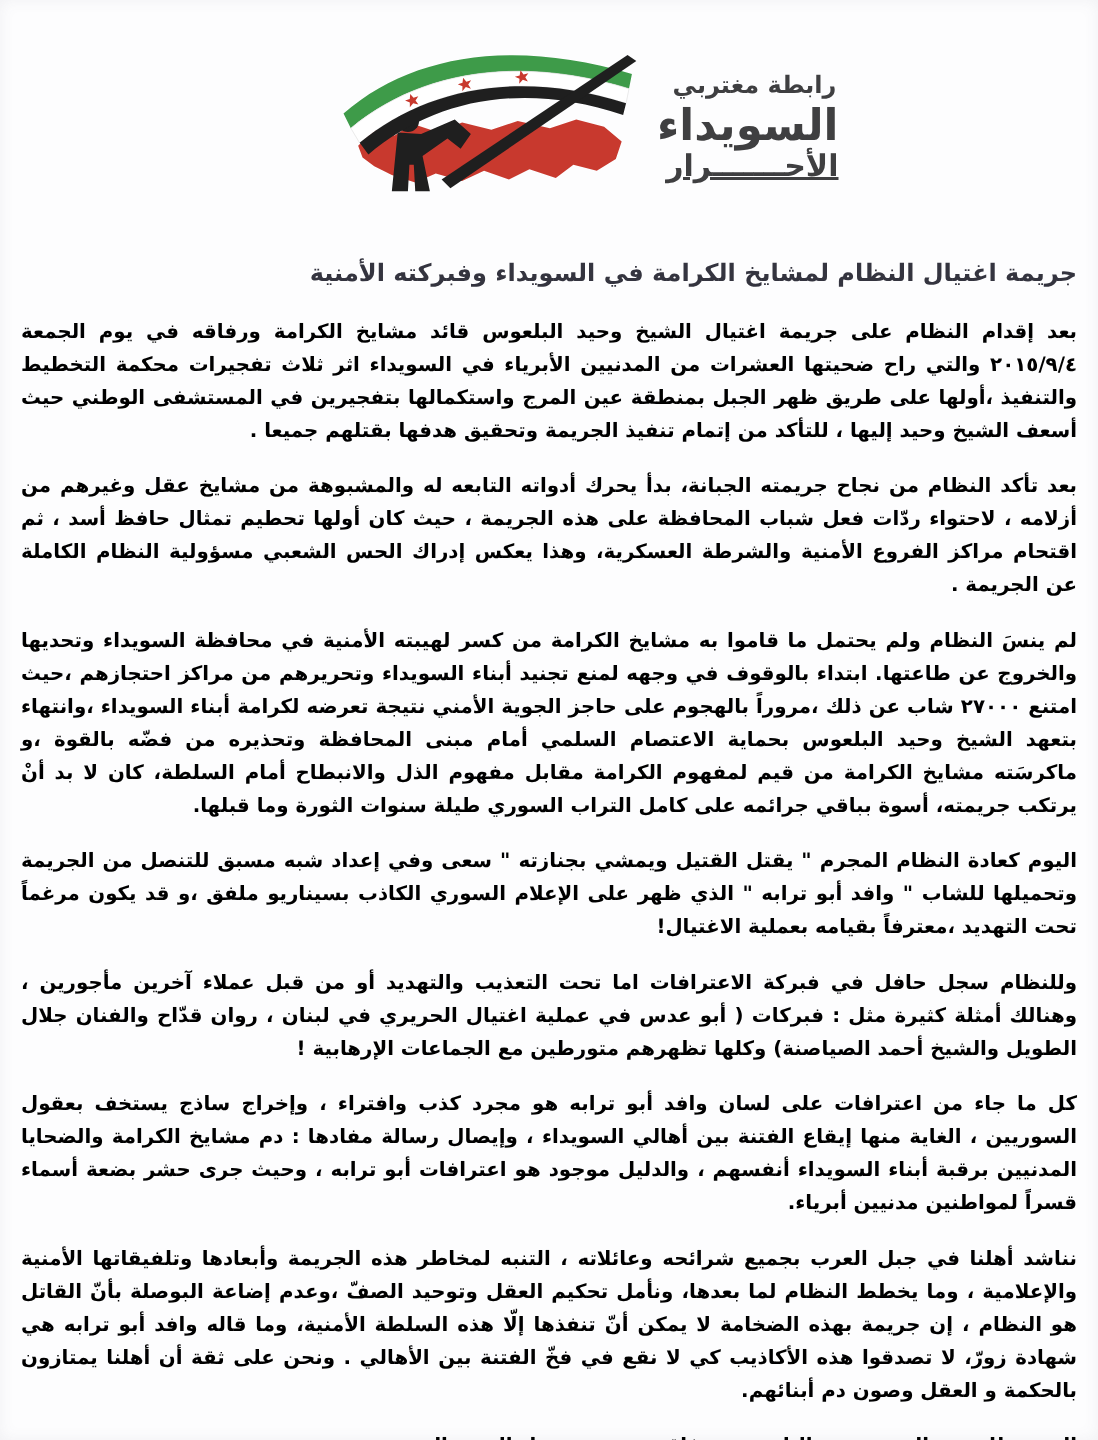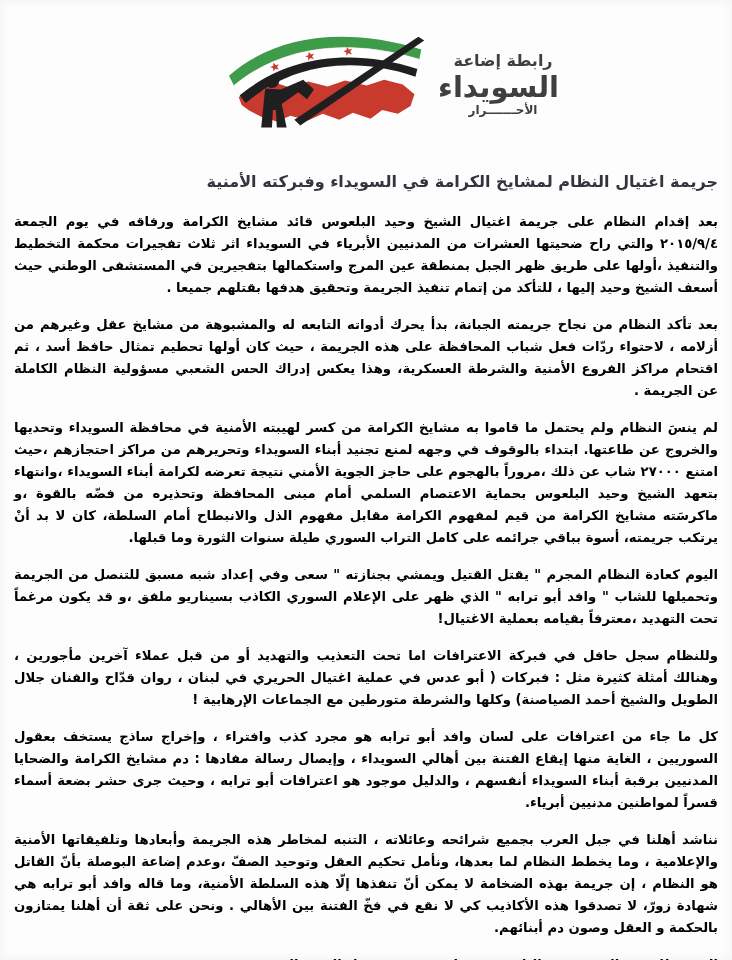--- a/index.html
+++ b/index.html
@@ -28,21 +28,21 @@
   }
   .logo-flag{width:212px;height:122px;flex:0 0 auto;}
   .logo-text{
     direction:rtl;text-align:center;
     color:#3f3f41;line-height:1.05;
     width:112px;flex:0 0 auto;
     font-weight:bold;
   }
   .logo-text .l1{font-size:16px;letter-spacing:0;}
   .logo-text .l2{font-size:29px;margin-top:2px;}
-  .logo-text .l3{font-size:12px;margin-top:2px;}
+  .logo-text .l3{font-size:20px;margin-top:2px;text-decoration:underline;}
   
   .doc-title{
     text-align:right;
     font-size:16px;font-weight:bold;
     margin:24px 0 20px 0;
     color:#34343f;
   }
   
   .body-text p{
     font-size:13.2px;font-weight:bold;
@@ -83,34 +83,34 @@
       <g>
         <path transform="translate(50,44) rotate(-18) scale(0.85)" d="M0,-5.5 L1.6,-1.7 L5.6,-1.7 L2.4,0.9 L3.6,4.7 L0,2.3 L-3.6,4.7 L-2.4,0.9 L-5.6,-1.7 L-1.6,-1.7 Z" fill="#c8392e"></path>
         <path transform="translate(86,33) rotate(-16) scale(0.85)" d="M0,-5.5 L1.6,-1.7 L5.6,-1.7 L2.4,0.9 L3.6,4.7 L0,2.3 L-3.6,4.7 L-2.4,0.9 L-5.6,-1.7 L-1.6,-1.7 Z" fill="#c8392e"></path>
         <path transform="translate(125,28) rotate(-14) scale(0.85)" d="M0,-5.5 L1.6,-1.7 L5.6,-1.7 L2.4,0.9 L3.6,4.7 L0,2.3 L-3.6,4.7 L-2.4,0.9 L-5.6,-1.7 L-1.6,-1.7 Z" fill="#c8392e"></path>
       </g>
 
       <path d="M203,17 L76,104 L70,98 L197,13 Z" fill="#1f1f1f"></path>
     </svg>
 
     <div class="logo-text">
-      <div class="l1">رابطة إضاعة</div>
+      <div class="l1">رابطة مغتربي</div>
       <div class="l2">السويداء</div>
       <div class="l3">الأحـــــــرار</div>
     </div>
   </div>
 
   <div class="doc-title">جريمة اغتيال النظام لمشايخ الكرامة في السويداء وفبركته الأمنية</div>
 
   <div class="body-text">
     <p>بعد إقدام النظام على جريمة اغتيال الشيخ وحيد البلعوس قائد مشايخ الكرامة ورفاقه في يوم الجمعة ٢٠١٥/٩/٤ والتي راح ضحيتها العشرات من المدنيين الأبرياء في السويداء اثر ثلاث تفجيرات محكمة التخطيط والتنفيذ ،أولها على طريق ظهر الجبل بمنطقة عين المرج واستكمالها بتفجيرين في المستشفى الوطني حيث أسعف الشيخ وحيد إليها ، للتأكد من إتمام تنفيذ الجريمة وتحقيق هدفها بقتلهم جميعا .</p>
     <p>بعد تأكد النظام من نجاح جريمته الجبانة، بدأ يحرك أدواته التابعه له والمشبوهة من مشايخ عقل وغيرهم من أزلامه ، لاحتواء  ردّات فعل شباب المحافظة على هذه الجريمة ، حيث كان أولها تحطيم تمثال حافظ أسد ، ثم اقتحام مراكز الفروع الأمنية والشرطة العسكرية،  وهذا يعكس إدراك الحس الشعبي مسؤولية النظام الكاملة عن الجريمة .</p>
     <p>لم ينسَ النظام ولم يحتمل ما قاموا به مشايخ الكرامة من كسر لهيبته الأمنية في محافظة السويداء وتحديها والخروج عن طاعتها.   ابتداء بالوقوف في وجهه لمنع تجنيد أبناء السويداء وتحريرهم من مراكز احتجازهم ،حيث امتنع ٢٧٠٠٠ شاب عن ذلك ،مروراً بالهجوم على حاجز الجوية الأمني نتيجة تعرضه لكرامة أبناء السويداء ،وانتهاء  بتعهد الشيخ وحيد البلعوس بحماية الاعتصام السلمي أمام مبنى المحافظة وتحذيره من فضّه بالقوة ،و ماكرسَته مشايخ الكرامة من قيم لمفهوم الكرامة مقابل مفهوم الذل والانبطاح أمام السلطة، كان لا بد أنْ يرتكب جريمته، أسوة بباقي جرائمه على كامل التراب السوري طيلة سنوات الثورة وما قبلها.</p>
     <p>اليوم كعادة النظام المجرم " يقتل القتيل ويمشي بجنازته " سعى وفي إعداد شبه مسبق للتنصل من الجريمة وتحميلها للشاب " وافد أبو ترابه " الذي ظهر على الإعلام السوري الكاذب بسيناريو ملفق ،و قد يكون مرغماً تحت التهديد ،معترفاً بقيامه بعملية الاغتيال!</p>
-    <p>وللنظام سجل حافل في فبركة الاعترافات اما تحت التعذيب والتهديد أو من قبل عملاء آخرين مأجورين ، وهنالك أمثلة كثيرة مثل : فبركات ( أبو عدس في عملية اغتيال الحريري في لبنان ، روان قدّاح  والفنان جلال الطويل والشيخ أحمد الصياصنة) وكلها والشرطة  متورطين مع الجماعات الإرهابية !</p>
+    <p>وللنظام سجل حافل في فبركة الاعترافات اما تحت التعذيب والتهديد أو من قبل عملاء آخرين مأجورين ، وهنالك أمثلة كثيرة مثل : فبركات ( أبو عدس في عملية اغتيال الحريري في لبنان ، روان قدّاح  والفنان جلال الطويل والشيخ أحمد الصياصنة) وكلها تظهرهم  متورطين مع الجماعات الإرهابية !</p>
     <p>كل ما جاء من اعترافات على لسان وافد أبو ترابه هو مجرد كذب وافتراء ، وإخراج ساذج يستخف بعقول السوريين ، الغاية منها إيقاع الفتنة بين أهالي السويداء ، وإيصال رسالة مفادها : دم مشايخ الكرامة والضحايا المدنيين برقبة أبناء السويداء أنفسهم ، والدليل موجود هو اعترافات أبو ترابه ، وحيث جرى حشر بضعة أسماء قسراً لمواطنين مدنيين أبرياء.</p>
     <p>نناشد أهلنا في جبل العرب بجميع شرائحه وعائلاته ، التنبه لمخاطر هذه الجريمة وأبعادها وتلفيقاتها الأمنية والإعلامية ، وما يخطط النظام لما بعدها، ونأمل تحكيم العقل وتوحيد الصفّ ،وعدم إضاعة البوصلة بأنّ القاتل هو النظام ، إن جريمة بهذه الضخامة لا يمكن أنّ تنفذها إلّا هذه السلطة الأمنية، وما قاله وافد أبو ترابه هي شهادة زورّ، لا تصدقوا هذه الأكاذيب كي لا نقع في فخّ الفتنة بين الأهالي . ونحن على ثقة أن أهلنا يمتازون بالحكمة و العقل وصون دم أبنائهم.</p>
 
     <div class="closing-block">
       <p class="closing">الرحمة للشهيد الشيخ وحيد البلعوس ورفاقه وجميع شهداء الثورة السورية.</p>
 
     </div>
   </div>
 
 </div>

